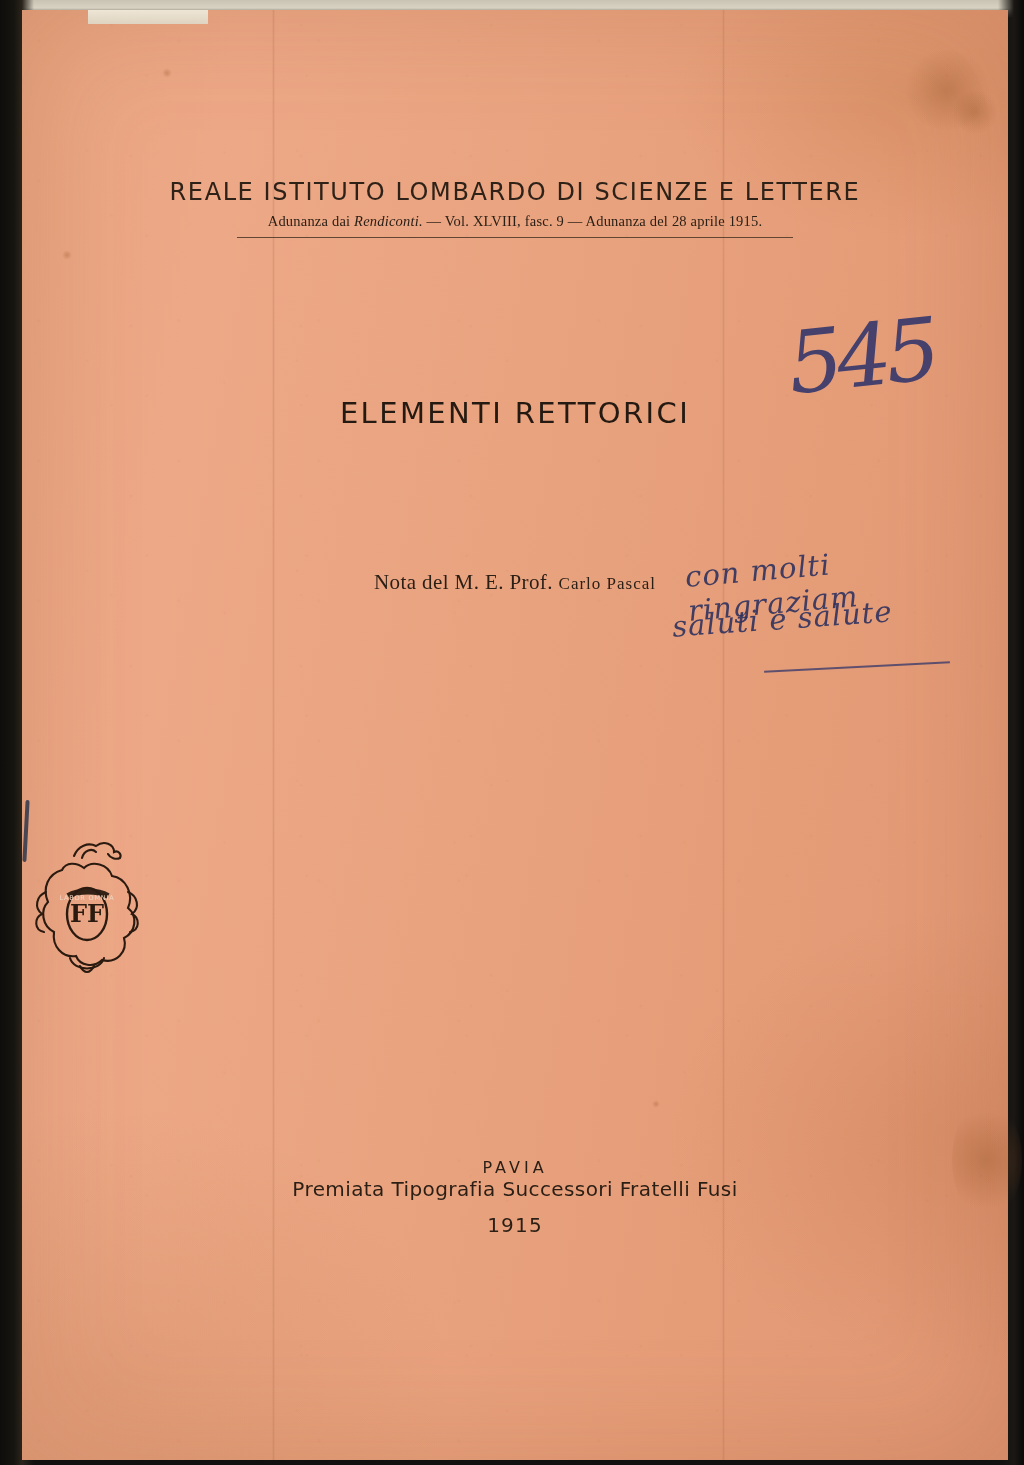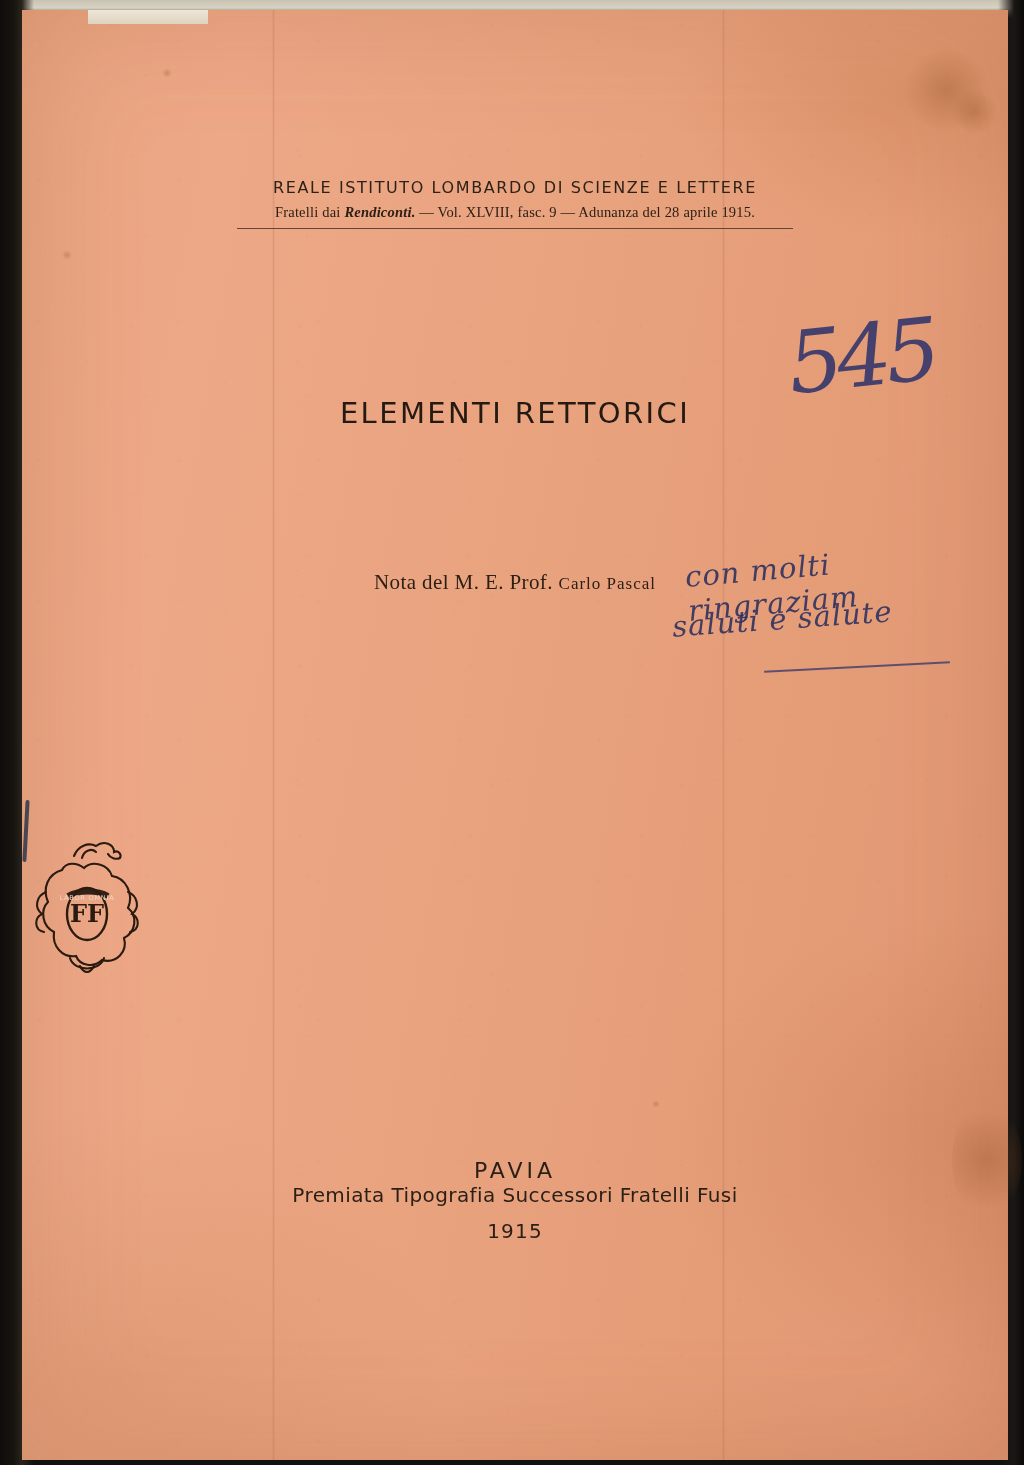--- a/index.html
+++ b/index.html
@@ -76,35 +76,35 @@
   }
   
   .header {
     position: absolute;
     left: 0;
     right: 0;
     top: 168px;
     text-align: center;
   }
   .header .line1 {
-    font-size: 16px;
+    font-size: 24px;
     letter-spacing: 1.6px;
     color: #2e2218;
     font-family: "DejaVu Sans", sans-serif;
     font-weight: 400;
     text-align: center;
   }
   .header .line2 {
     margin-top: 7px;
     font-size: 14.5px;
     color: #2c2016;
     font-family: "Liberation Serif", serif;
     letter-spacing: .2px;
   }
-  .header .line2 .ital { font-style: italic; font-weight: bold; }
+  .header .line2 .ital { font-style: italic; }
   .header .rule {
     margin: 7px auto 0;
     width: 556px;
     height: 1px;
     background: #4a3526;
     opacity: .85;
   }
   
   .title1 {
     position: absolute;
@@ -206,21 +206,21 @@
   
   .imprint {
     position: absolute;
     left: 0; right: 0;
     top: 1148px;
     text-align: center;
     font-family: "DejaVu Sans", sans-serif;
     color: #2a1e15;
   }
   .imprint .city {
-    font-size: 22px;
+    font-size: 16px;
     letter-spacing: 4px;
   }
   .imprint .press {
     font-size: 20px;
     letter-spacing: .4px;
   }
   .imprint .year {
     margin-top: 12px;
     font-size: 20px;
     letter-spacing: 1.2px;
@@ -248,21 +248,21 @@
     <div class="spot" style="left:930px;top:80px;width:46px;height:44px;"></div>
     <div class="spot" style="left:930px;top:1090px;width:70px;height:120px;"></div>
     <div class="spot" style="left:140px;top:58px;width:10px;height:10px;"></div>
     <div class="spot" style="left:40px;top:240px;width:10px;height:10px;"></div>
     <div class="spot" style="left:630px;top:1090px;width:8px;height:8px;"></div>
 
     <div class="top-tape"></div>
 
     <div class="header">
       <div class="line1">REALE ISTITUTO LOMBARDO DI SCIENZE E LETTERE</div>
-      <div class="line2"><span>Fratelli dai </span><span class="ital">Rendiconti.</span><span> — Vol. XLVIII, fasc. 9 — Adunanza del 28 aprile 1915.</span></div>
+      <div class="line2"><span>Adunanza dai </span><span class="ital">Rendiconti.</span><span> — Vol. XLVIII, fasc. 9 — Adunanza del 28 aprile 1915.</span></div>
       <div class="rule"></div>
     </div>
 
     <div class="title1">ELEMENTI RETTORICI</div>
 
     <div class="byline"><span>Nota del M. E. Prof. </span><span class="sc">Carlo Pascal</span></div>
 
     <div class="hand hand-number">545</div>
     <div class="hand hand-note1">con molti ringraziam</div>
     <div class="hand hand-note2">saluti e salute</div>

